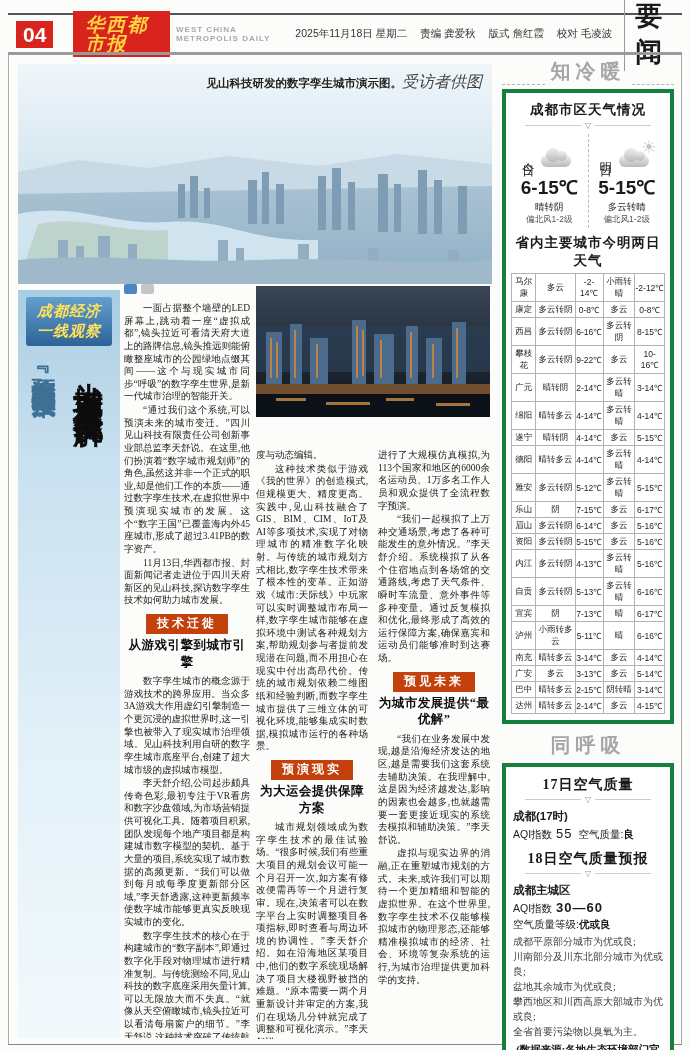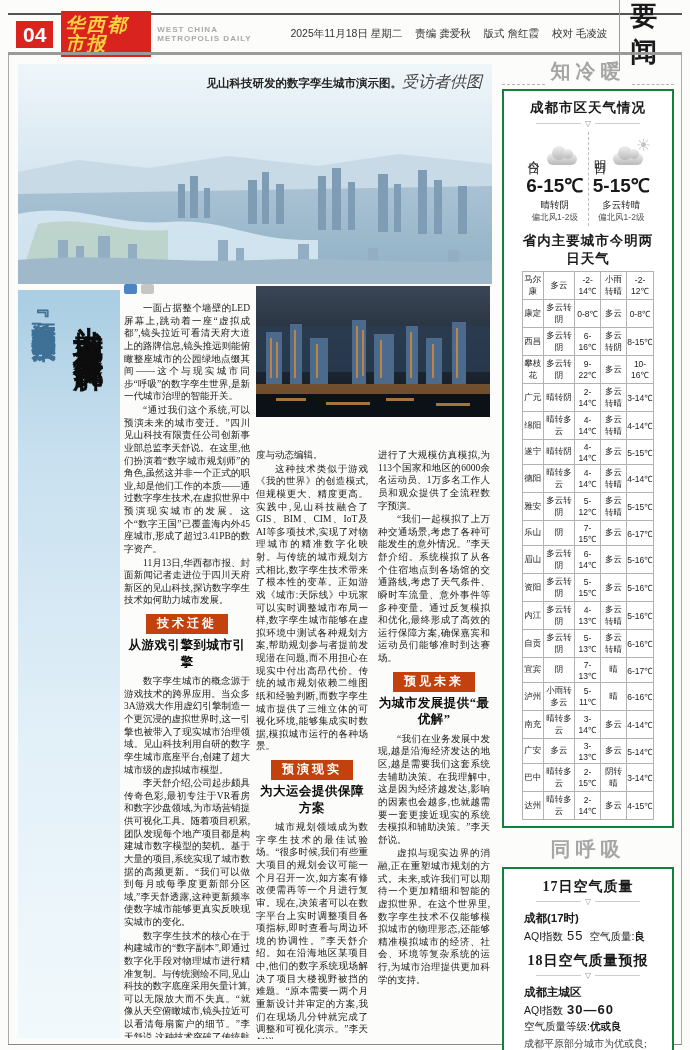--- a/index.html
+++ b/index.html
@@ -10,21 +10,21 @@
   .rule-header{position:absolute;left:8px;right:8px;top:52px;border-top:3px solid #9a9a9a;}
   .frame-left{position:absolute;left:8px;top:55px;bottom:5px;border-left:1px solid #aaa;}
   .frame-right{position:absolute;right:8px;top:55px;bottom:5px;border-left:1px solid #aaa;}
   .rule-bottom{position:absolute;left:8px;right:8px;bottom:5px;border-top:1px solid #888;}
 
   
   .header{position:absolute;left:16px;right:12px;top:17px;height:34px;display:flex;align-items:center;}
   .pageno{background:#d8231f;color:#fff;font-family:"Liberation Sans",sans-serif;font-weight:bold;
           font-size:21px;padding:3px 7px;line-height:1;}
   .brand{background:#d8231f;color:#ffd23f;font-weight:bold;font-style:italic;font-size:19px;
-         padding:4px 4px;line-height:1;margin-left:8px;letter-spacing:2px;}
+         padding:4px 12px;line-height:1;margin-left:20px;letter-spacing:2px;}
   .brand-en{color:#a9a9a9;font-family:"Liberation Sans",sans-serif;font-weight:bold;font-size:8px;
             letter-spacing:1px;margin-left:6px;}
   .head-spacer{flex:1;}
   .dateline{font-family:"Liberation Sans",sans-serif;font-size:10.5px;color:#333;white-space:nowrap;}
   .dateline span{margin-left:10px;}
   .section-box{margin-left:12px;border-left:1px solid #999;padding:1px 4px 1px 10px;
                font-size:27px;font-weight:bold;letter-spacing:1px;}
 
   
   .photo-main{position:absolute;left:18px;top:64px;width:474px;height:220px;overflow:hidden;}
@@ -65,21 +65,21 @@
   
   .photo-inline{position:absolute;left:256px;top:286px;width:234px;height:131px;overflow:hidden;}
   .cap-inline{position:absolute;left:256px;top:420px;width:234px;font-size:10.5px;font-weight:bold;
               color:#111;line-height:1.25;}
 
   
   .sidebar{position:absolute;left:502px;top:58px;width:172px;}
   .side-h{display:flex;align-items:flex-end;gap:6px;justify-content:center;color:#a6a6a6;
           font-size:20px;font-weight:bold;letter-spacing:5px;margin:0 0 4px;}
   .side-h .dash{flex:1;border-top:1px dashed #b5b5b5;}
-  .box{border:2px solid #15803d;background:#fff;padding:6px 18px;}
+  .box{border:4px solid #15803d;background:#fff;padding:6px 5px;}
   .wtitle{font-size:13.5px;font-weight:900;text-align:center;letter-spacing:1px;margin:2px 0;}
   .tri{display:flex;align-items:center;gap:4px;color:#999;font-size:8px;margin:1px 14px;}
   .tri .line{flex:1;border-top:1px solid #ccc;}
   .forecast{display:flex;margin:4px 0 6px;}
   .fcell{flex:1;display:flex;flex-direction:column;align-items:center;padding:4px 0 2px;}
   .fcell+.fcell{border-left:1px dashed #bbb;}
   .ficonrow{display:flex;align-items:center;gap:3px;height:34px;}
   .dlabel{writing-mode:vertical-rl;font-size:12.5px;letter-spacing:3px;color:#222;}
   .wicon{position:relative;width:40px;height:28px;}
   .sun{position:absolute;right:0;top:-2px;font-size:17px;color:#c4c4c4;line-height:1;}
@@ -175,20 +175,24 @@
         <rect x="430" y="186" width="11" height="26"></rect>
       </g>
       <path d="M0,196 C80,188 160,200 240,196 C320,192 400,202 474,196 L474,220 L0,220 Z" fill="#9fb9cb"></path>
     </svg>
     <div class="photo-cap">
       <span>见山科技研发的数字孪生城市演示图。</span><span class="credit">受访者供图</span>
     </div>
   </div>
 
   <div class="headline">
+    <div class="kicker">
+      <div>成都经济</div>
+      <div>一线观察</div>
+    </div>
     <div class="v-wrap">
       <div class="v-main">为城市发展提供最优解</div>
       <div class="v-sub">『预演未来城市变迁』的数字孪生技术</div>
     </div>
   </div>
 
   <div class="quotes">
     <div class="q blue"></div>
     <div class="q gray"></div>
   </div>

